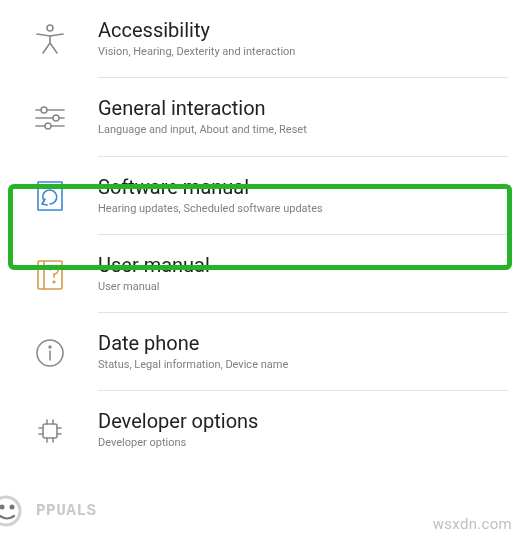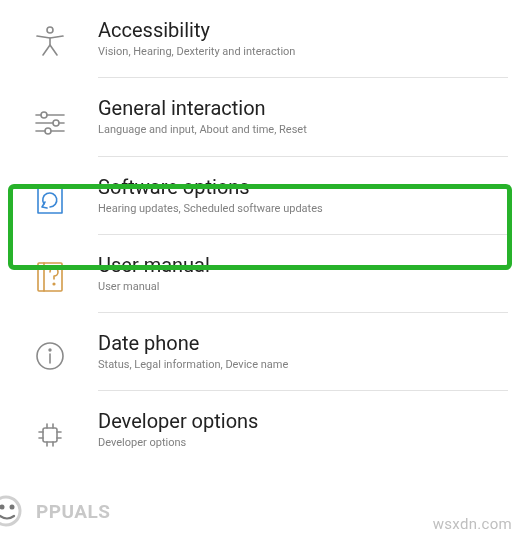--- a/index.html
+++ b/index.html
@@ -9,21 +9,21 @@
     background: #fff;
     font-family: -apple-system, "Segoe UI", Roboto, Helvetica, Arial, sans-serif;
     position: relative;
     overflow: hidden;
   }
   .list {
     width: 100%;
   }
   .item {
     display: flex;
-    align-items: flex-end;
+    align-items: center;
     padding: 18px 12px 18px 28px;
     position: relative;
   }
   .icon-wrap {
     width: 44px;
     min-width: 44px;
     display: flex;
     justify-content: center;
     align-items: flex-start;
     padding-top: 2px;
@@ -66,25 +66,26 @@
     position: absolute;
     left: -10px;
     bottom: 4px;
     display: flex;
     align-items: center;
     z-index: 6;
     opacity: 0.85;
   }
   .watermark-left svg { display:block; }
   .watermark-left .wm-text {
-    font-size: 19px;
+    font-size: 16px;
     font-weight: 700;
     letter-spacing: 0.5px;
     color: #bfbfbf;
     margin-left: -2px;
+    font-family: Liberation Mono, monospace;
   }
   .watermark-right {
     position: absolute;
     right: 8px;
     bottom: 4px;
     font-size: 15px;
     color: #bfbfbf;
     letter-spacing: 0.3px;
     z-index: 6;
   }
@@ -131,21 +132,21 @@
 
   <div class="item">
     <span class="icon-wrap">
       <svg width="30" height="34" viewBox="0 0 30 34" fill="none" stroke="#3a87d6" stroke-width="1.6" stroke-linecap="round" stroke-linejoin="round">
         <path d="M3 3 L27 3 L27 31 L3 31 Z"></path>
         <path d="M9 22 A7 7 0 1 1 15 25"></path>
         <path d="M12 26 L7 25 L10 20"></path>
       </svg>
     </span>
     <div class="text-wrap">
-      <div class="title">Software options</div>
+      <div class="title">Software manual</div>
       <div class="subtitle">Hearing updates, Scheduled software updates</div>
     </div>
   </div>
   <div class="divider"></div>
 
   <div class="item">
     <span class="icon-wrap">
       <svg width="30" height="34" viewBox="0 0 30 34" fill="none" stroke="#d39b49" stroke-width="1.6" stroke-linecap="round" stroke-linejoin="round">
         <rect x="3" y="3" width="24" height="28" rx="1"></rect>
         <line x1="9" y1="3" x2="9" y2="31"></line>

